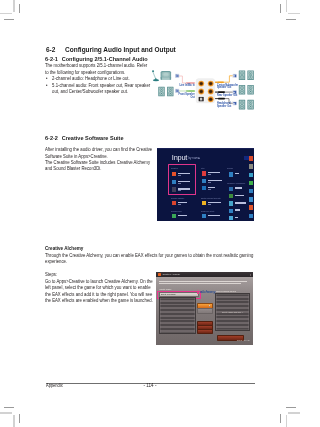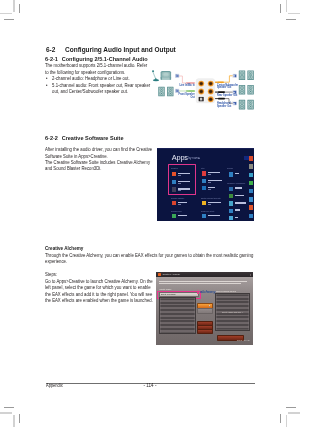--- a/index.html
+++ b/index.html
@@ -204,21 +204,21 @@
   <div class="flab r" style="left:176.4px;top:93.4px;width:18.8px">Front Speaker</div>
   <div class="flab r" style="left:176.4px;top:96.0px;width:18.8px">Out</div>
   <div class="flab" style="left:217.2px;top:83.6px">Center/Subwoofer</div>
   <div class="flab" style="left:217.2px;top:86.1px">Speaker Out</div>
   <div class="flab" style="left:217.2px;top:93.6px">Rear Speaker Out</div>
   <div class="flab" style="left:217.2px;top:101.6px">Headphone/</div>
   <div class="flab" style="left:217.2px;top:104.5px">Speaker Out</div>
   <div class="fig2">
     <div class="f2bg"></div>
     <div class="f2top"></div>
-    <div class="f2title">Apps</div>
+    <div class="f2title">Input</div>
     <div class="f2sub">by name</div>
     <div class="f2caret"></div>
     <div class="f2search"></div>
     <div class="f2hl"></div>
   <div class="f2grp" style="left: 14px; top: 19px;">Creative</div>
       <div class="f2ic" style="left: 15.3px; top: 24.2px; background: rgb(232, 82, 42);"></div>
       <div class="f2t1" style="left: 21.3px; top: 25.1px; width: 11.52px;"></div>
       <div class="f2t2" style="left: 21.3px; top: 27px; width: 3.2px;"></div>
       <div class="f2ic" style="left: 15.3px; top: 32px; background: rgb(47, 127, 193);"></div>
       <div class="f2t1" style="left: 21.3px; top: 32.9px; width: 12.24px;"></div>

